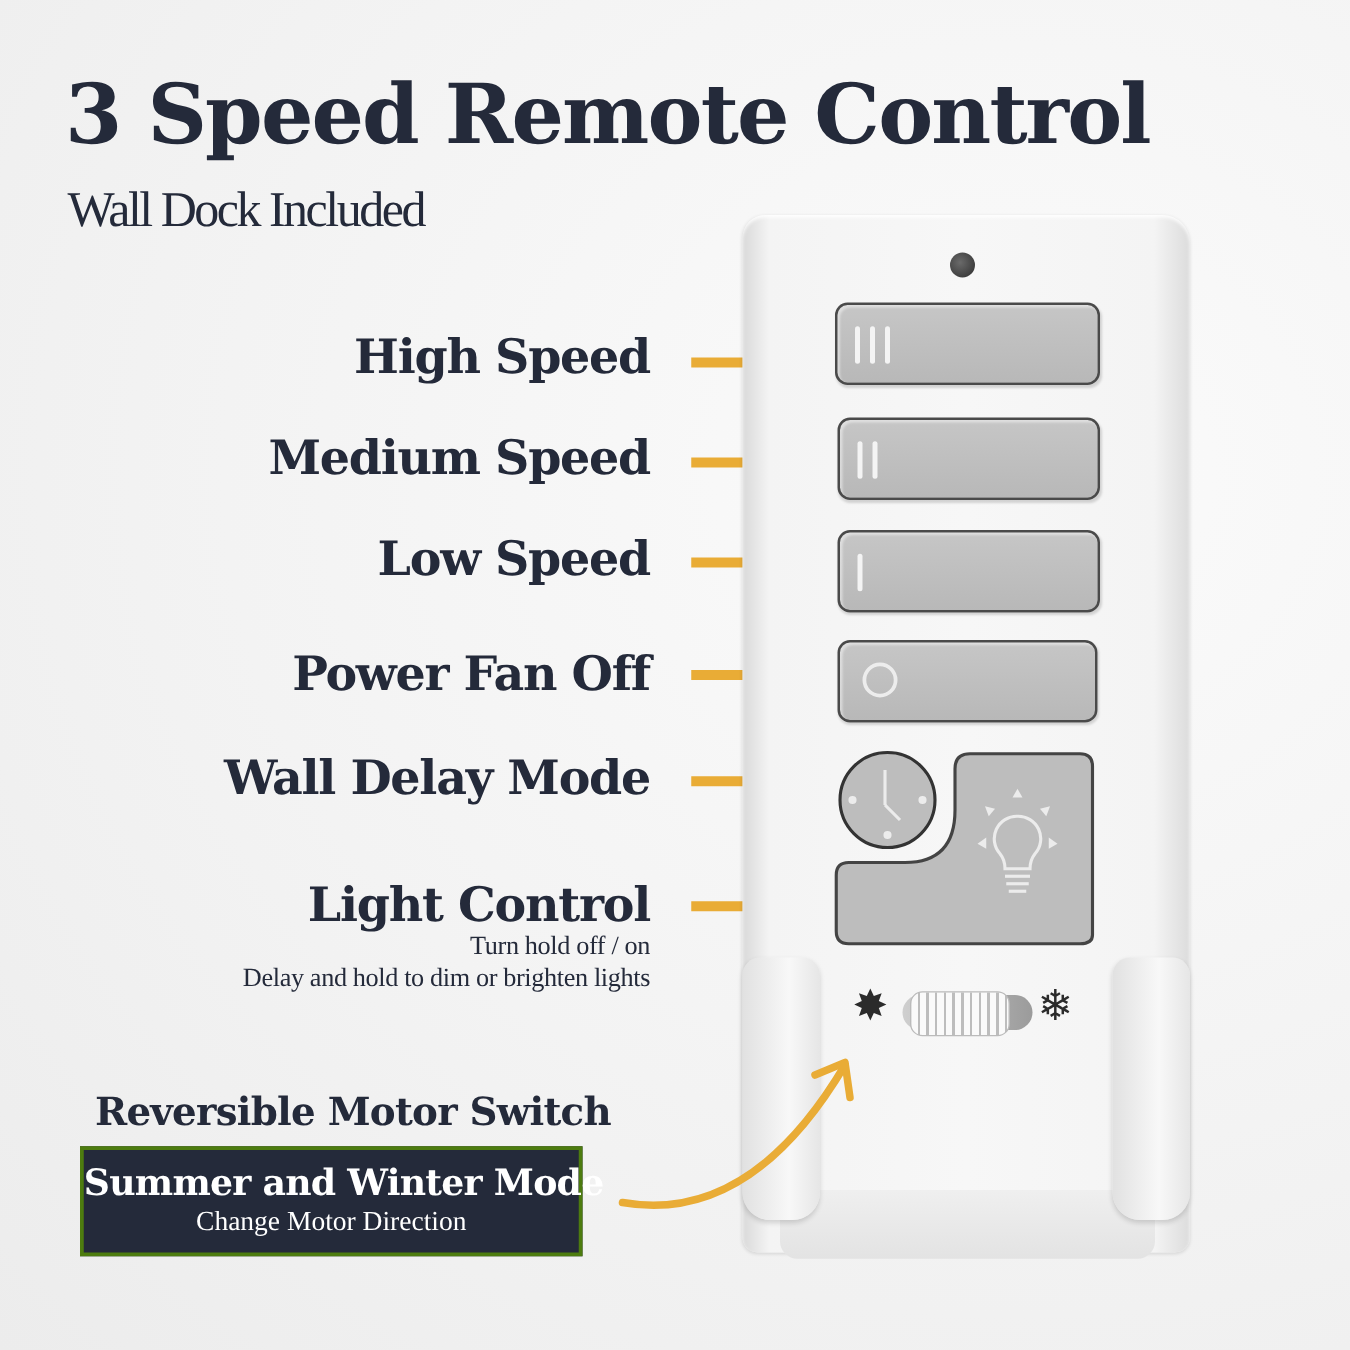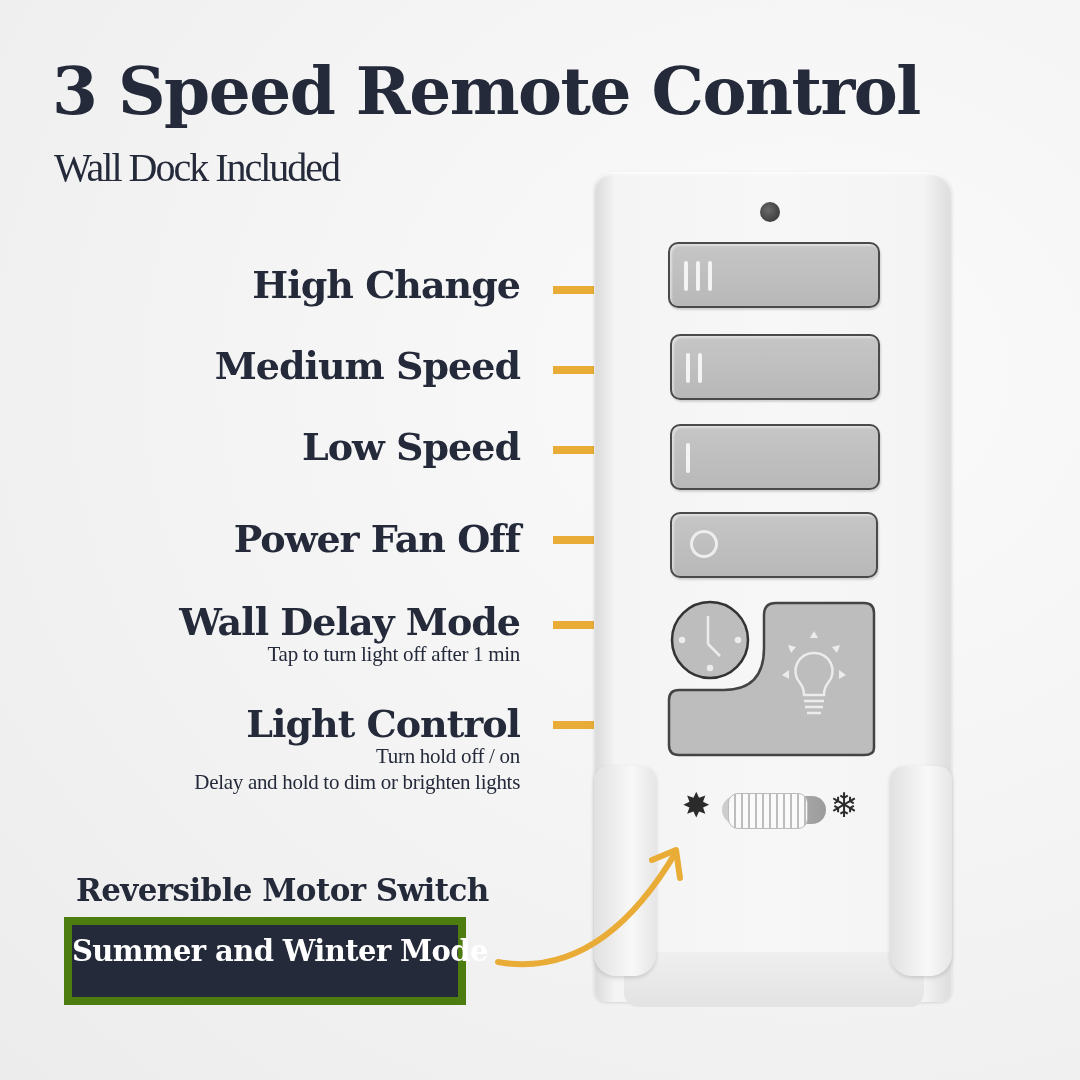--- a/index.html
+++ b/index.html
@@ -54,55 +54,54 @@
     }
     .slider-track { position: absolute; left: 32px; top: 8px; width: 104px; height: 28px; border-radius: 14px;
       background: linear-gradient(90deg,#cfcfcf,#9b9b9b); }
     .slider-knob { position: absolute; left: 38px; top: 5px; width: 78px; height: 34px; border-radius: 10px;
       background: repeating-linear-gradient(90deg,#fafafa 0 5px,#bdbdbd 5px 7px); border: 1px solid #bbb; cursor: grab; }
     .sun, .snow { position: absolute; top: 0px; font-size: 34px; color: #2b2b2b; line-height: 1; font-family: "DejaVu Sans", sans-serif; }
 
     .rev-title { position: absolute; left: 76px; top: 872px; font-size: 31px; font-weight: bold; letter-spacing: -0.6px; white-space: nowrap; }
     .rev-box {
       position: absolute; left: 64px; top: 917px; width: 402px; height: 88px;
-      background: #242a3a; border: 8px solid #4d7c0f; box-sizing: border-box; text-align: center; color: #fff;
+      background: #242a3a; border: 3px solid #4d7c0f; box-sizing: border-box; text-align: center; color: #fff;
     }
     .rev-box .main { font-size: 29px; font-weight: bold; letter-spacing: -0.6px; margin-top: 12px; line-height: 1; white-space: nowrap; }
     .rev-box .sub { font-size: 22px; margin-top: 5px; font-family: "Liberation Serif", serif; line-height: 1; }
     .arrow { position: absolute; left: 480px; top: 830px; }
   </style>
 </head>
 <body>
 
 <div class="title">3 Speed Remote Control</div>
 <div class="subtitle">Wall Dock Included</div>
 
 <div class="label" style="top:266px">
-  <div class="main">High Change</div>
+  <div class="main">High Speed</div>
 </div>
 <div class="tick" style="top:286px"></div>
 
 <div class="label" style="top:347px">
   <div class="main">Medium Speed</div>
 </div>
 <div class="tick" style="top:366px"></div>
 
 <div class="label" style="top:428px">
   <div class="main">Low Speed</div>
 </div>
 <div class="tick" style="top:446px"></div>
 
 <div class="label" style="top:520px">
   <div class="main">Power Fan Off</div>
 </div>
 <div class="tick" style="top:536px"></div>
 
 <div class="label" style="top:603px">
   <div class="main">Wall Delay Mode</div>
-  <div class="sub">Tap to turn light off after 1 min</div>
 </div>
 <div class="tick" style="top:621px"></div>
 
 <div class="label" style="top:705px">
   <div class="main">Light Control</div>
   <div class="sub">Turn hold off / on</div>
   <div class="sub">Delay and hold to dim or brighten lights</div>
 </div>
 <div class="tick" style="top:721px"></div>
 
@@ -166,13 +165,14 @@
 </div>
 
 <svg class="arrow" width="220" height="150">
   <path d="M18 132 Q120 150 196 22" fill="none" stroke="#e9ac36" stroke-width="6" stroke-linecap="round"></path>
   <path d="M172 30 L196 20 L200 48" fill="none" stroke="#e9ac36" stroke-width="6" stroke-linecap="round" stroke-linejoin="round"></path>
 </svg>
 
 <div class="rev-title">Reversible Motor Switch</div>
 <div class="rev-box">
   <div class="main">Summer and Winter Mode</div>
+  <div class="sub">Change Motor Direction</div>
 </div>
 
 </body></html>

